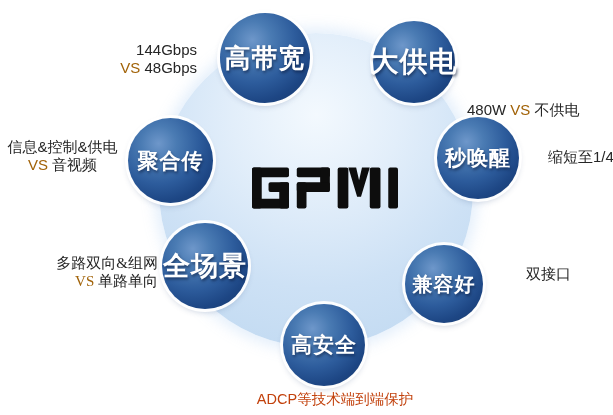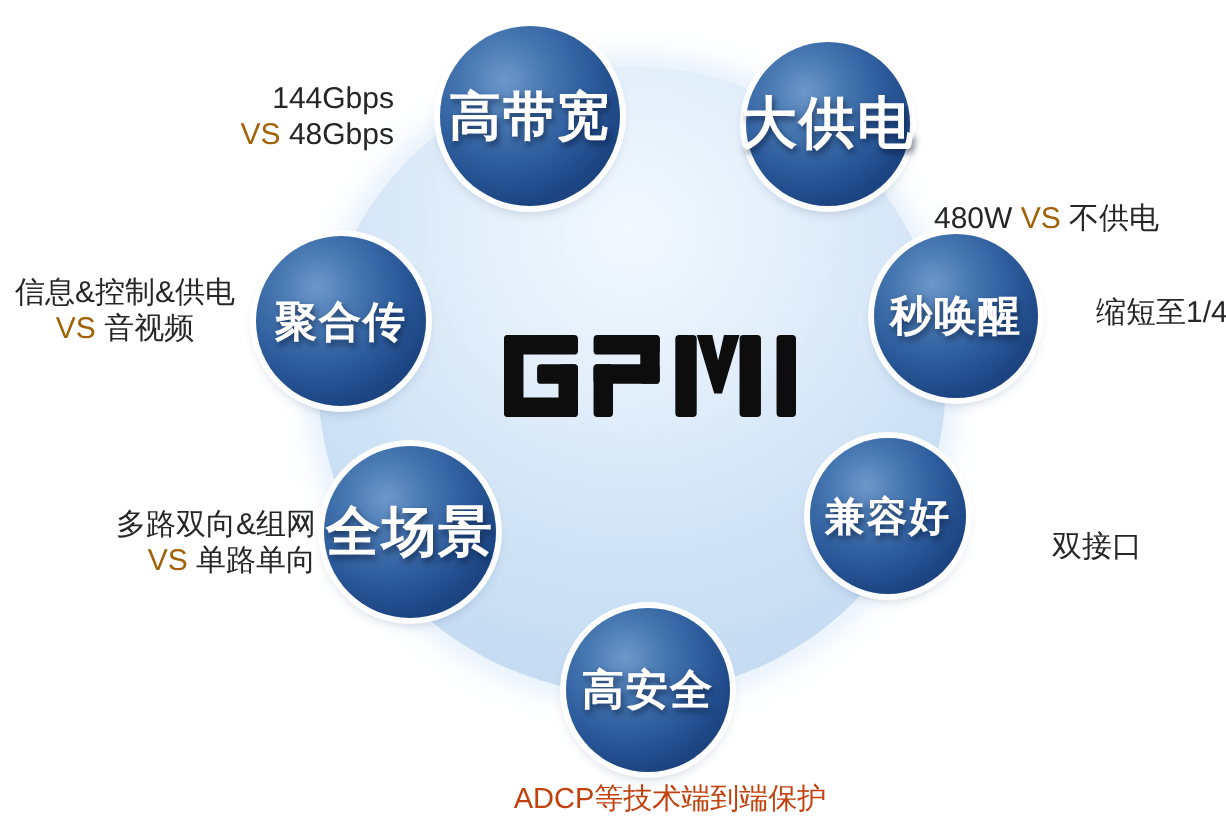--- a/index.html
+++ b/index.html
@@ -24,31 +24,31 @@
     box-shadow:0 0 0 3px rgba(255,255,255,0.95), 0 3px 6px rgba(30,60,110,0.25);
     color:#ffffff;font-weight:bold;letter-spacing:1px;
     text-shadow:1px 2px 3px rgba(8,22,54,0.6);
   }
   .node span{white-space:nowrap;}
   .node-bandwidth{left:220px;top:13px;width:90px;height:90px;font-size:26px;}
   .node-power{left:373px;top:21px;width:82px;height:82px;font-size:28px;}
   .node-aggregate{left:128px;top:118px;width:85px;height:85px;font-size:21px;}
   .node-wake{left:437px;top:117px;width:82px;height:82px;font-size:21px;}
   .node-scene{left:162px;top:223px;width:86px;height:86px;font-size:27px;}
-  .node-compat{left:405px;top:219px;width:78px;height:78px;font-size:20px;}
+  .node-compat{left:405px;top:245px;width:78px;height:78px;font-size:20px;}
   .node-security{left:283px;top:304px;width:82px;height:82px;font-size:21px;}
   
   .ann{position:absolute;font-size:15px;line-height:18px;color:#262626;white-space:nowrap;}
   .ann .vs{color:#a16207;}
   .ann .vs::after{content:"\00a0";}
   .ann-bandwidth{left:60px;top:41px;width:137px;text-align:right;}
   .ann-power{left:467px;top:53px;margin-top:48px;}
   .ann-aggregate{left:0px;top:138px;width:125px;text-align:center;}
   .ann-wake{left:532px;top:148px;margin-left:16px;}
-  .ann-scene{left:30px;top:254px;width:128px;text-align:right;}
+  .ann-scene{left:30px;top:254px;width:128px;text-align:right;font-family:Liberation Serif, serif;}
   .ann-compat{left:498px;top:265px;margin-left:28px;}
   .caption{
     position:absolute;left:165px;top:390px;width:340px;text-align:center;
     font-size:14.5px;color:#c2410c;white-space:nowrap;
   }
 </style>
 </head>
 <body>
 
 <div class="stage">

